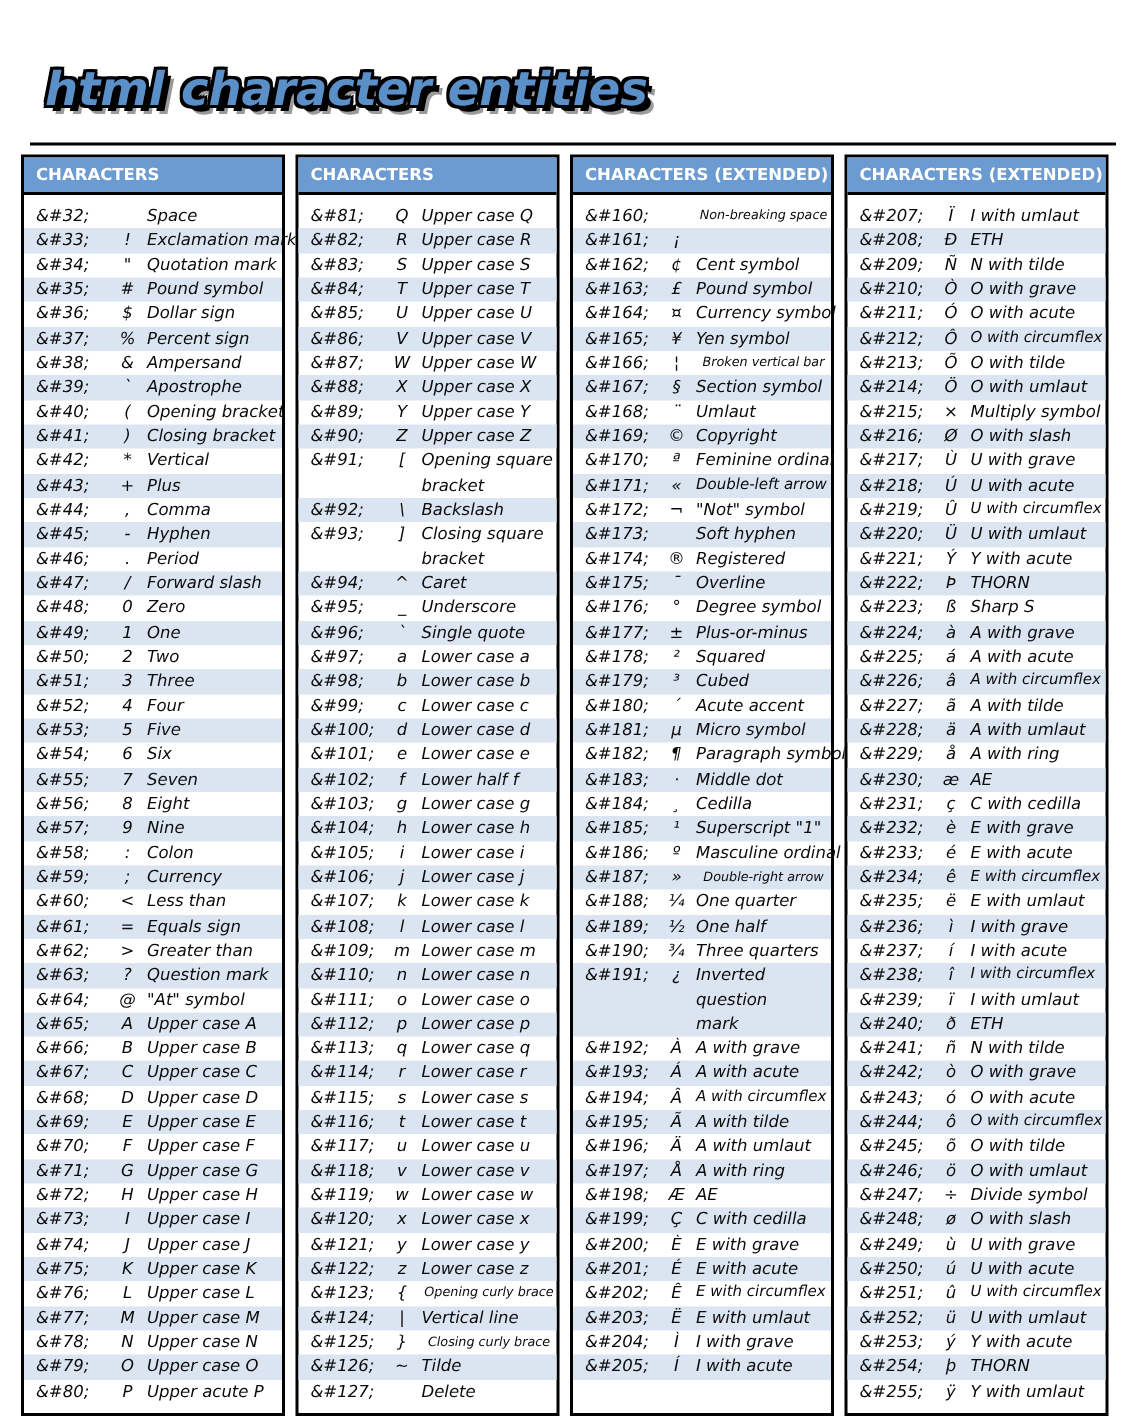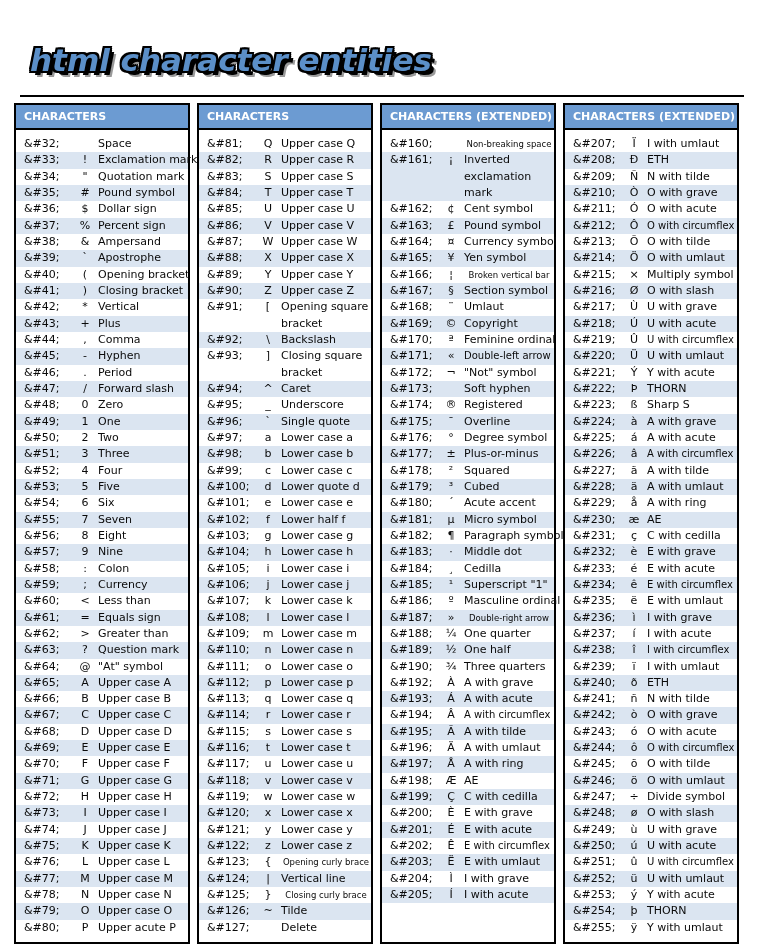--- a/index.html
+++ b/index.html
@@ -8,21 +8,21 @@
   .title{position:absolute;left:30px;top:42px;font-size:31px;font-weight:bold;font-style:italic;
          letter-spacing:0px;color:#5b8fc8;white-space:nowrap;
          text-shadow:-2px -2px 0 #000,2px -2px 0 #000,-2px 2px 0 #000,2px 2px 0 #000,
                      -2px 0 0 #000,2px 0 0 #000,0 -2px 0 #000,0 2px 0 #000,
                      4px 4px 0 #000,6px 6px 0 #9a9a9a;}
   .rule{position:absolute;left:20px;top:95px;width:724px;border-top:2px solid #000;}
   .tables{position:absolute;left:14px;top:103px;display:flex;gap:7px;}
   .tbox{width:172px;border:2px solid #000;background:#fff;}
   .thead{background:#6c9bd2;color:#fff;font-size:11px;font-weight:bold;
          padding:5px 17px 5px 8px;border-bottom:2px solid #000;white-space:nowrap;}
-  .tbody{padding:6px 0 6px 0;}
+  .tbody{padding:6px 0 6px 0;font-style:italic;}
   .row{display:flex;align-items:flex-start;line-height:16.33px;font-size:11px;color:#0a0a0a;}
   .row.alt{background:#dbe5f1;}
   .code{width:48px;padding-left:8px;flex:none;white-space:nowrap;}
   .sym{width:26px;flex:none;text-align:center;white-space:nowrap;}
   .desc{flex:1;white-space:nowrap;}
   .desc.wrap{white-space:pre-line;}
   .desc.small1{font-size:10px;}
   .desc.small2{font-size:8.5px;text-align:center;}
 </style>
 </head>
@@ -378,21 +378,21 @@
             <div class="desc">Lower case b</div>
           </div>
           <div class="row">
             <div class="code">&amp;#99;</div>
             <div class="sym">c</div>
             <div class="desc">Lower case c</div>
           </div>
           <div class="row alt">
             <div class="code">&amp;#100;</div>
             <div class="sym">d</div>
-            <div class="desc">Lower quote d</div>
+            <div class="desc">Lower case d</div>
           </div>
           <div class="row">
             <div class="code">&amp;#101;</div>
             <div class="sym">e</div>
             <div class="desc">Lower case e</div>
           </div>
           <div class="row alt">
             <div class="code">&amp;#102;</div>
             <div class="sym">f</div>
             <div class="desc">Lower half f</div>
@@ -528,22 +528,20 @@
       <div class="thead">CHARACTERS (EXTENDED)</div>
       <div class="tbody">
           <div class="row">
             <div class="code">&amp;#160;</div>
             <div class="sym"></div>
             <div class="desc small2">Non-breaking space</div>
           </div>
           <div class="row alt">
             <div class="code">&amp;#161;</div>
             <div class="sym">¡</div>
-            <div class="desc wrap">Inverted
-exclamation mark</div>
           </div>
           <div class="row">
             <div class="code">&amp;#162;</div>
             <div class="sym">¢</div>
             <div class="desc">Cent symbol</div>
           </div>
           <div class="row alt">
             <div class="code">&amp;#163;</div>
             <div class="sym">£</div>
             <div class="desc">Pound symbol</div>
@@ -675,20 +673,26 @@
           </div>
           <div class="row alt">
             <div class="code">&amp;#189;</div>
             <div class="sym">½</div>
             <div class="desc">One half</div>
           </div>
           <div class="row">
             <div class="code">&amp;#190;</div>
             <div class="sym">¾</div>
             <div class="desc">Three quarters</div>
+          </div>
+          <div class="row alt">
+            <div class="code">&amp;#191;</div>
+            <div class="sym">¿</div>
+            <div class="desc wrap">Inverted question
+mark</div>
           </div>
           <div class="row">
             <div class="code">&amp;#192;</div>
             <div class="sym">À</div>
             <div class="desc">A with grave</div>
           </div>
           <div class="row alt">
             <div class="code">&amp;#193;</div>
             <div class="sym">Á</div>
             <div class="desc">A with acute</div>

